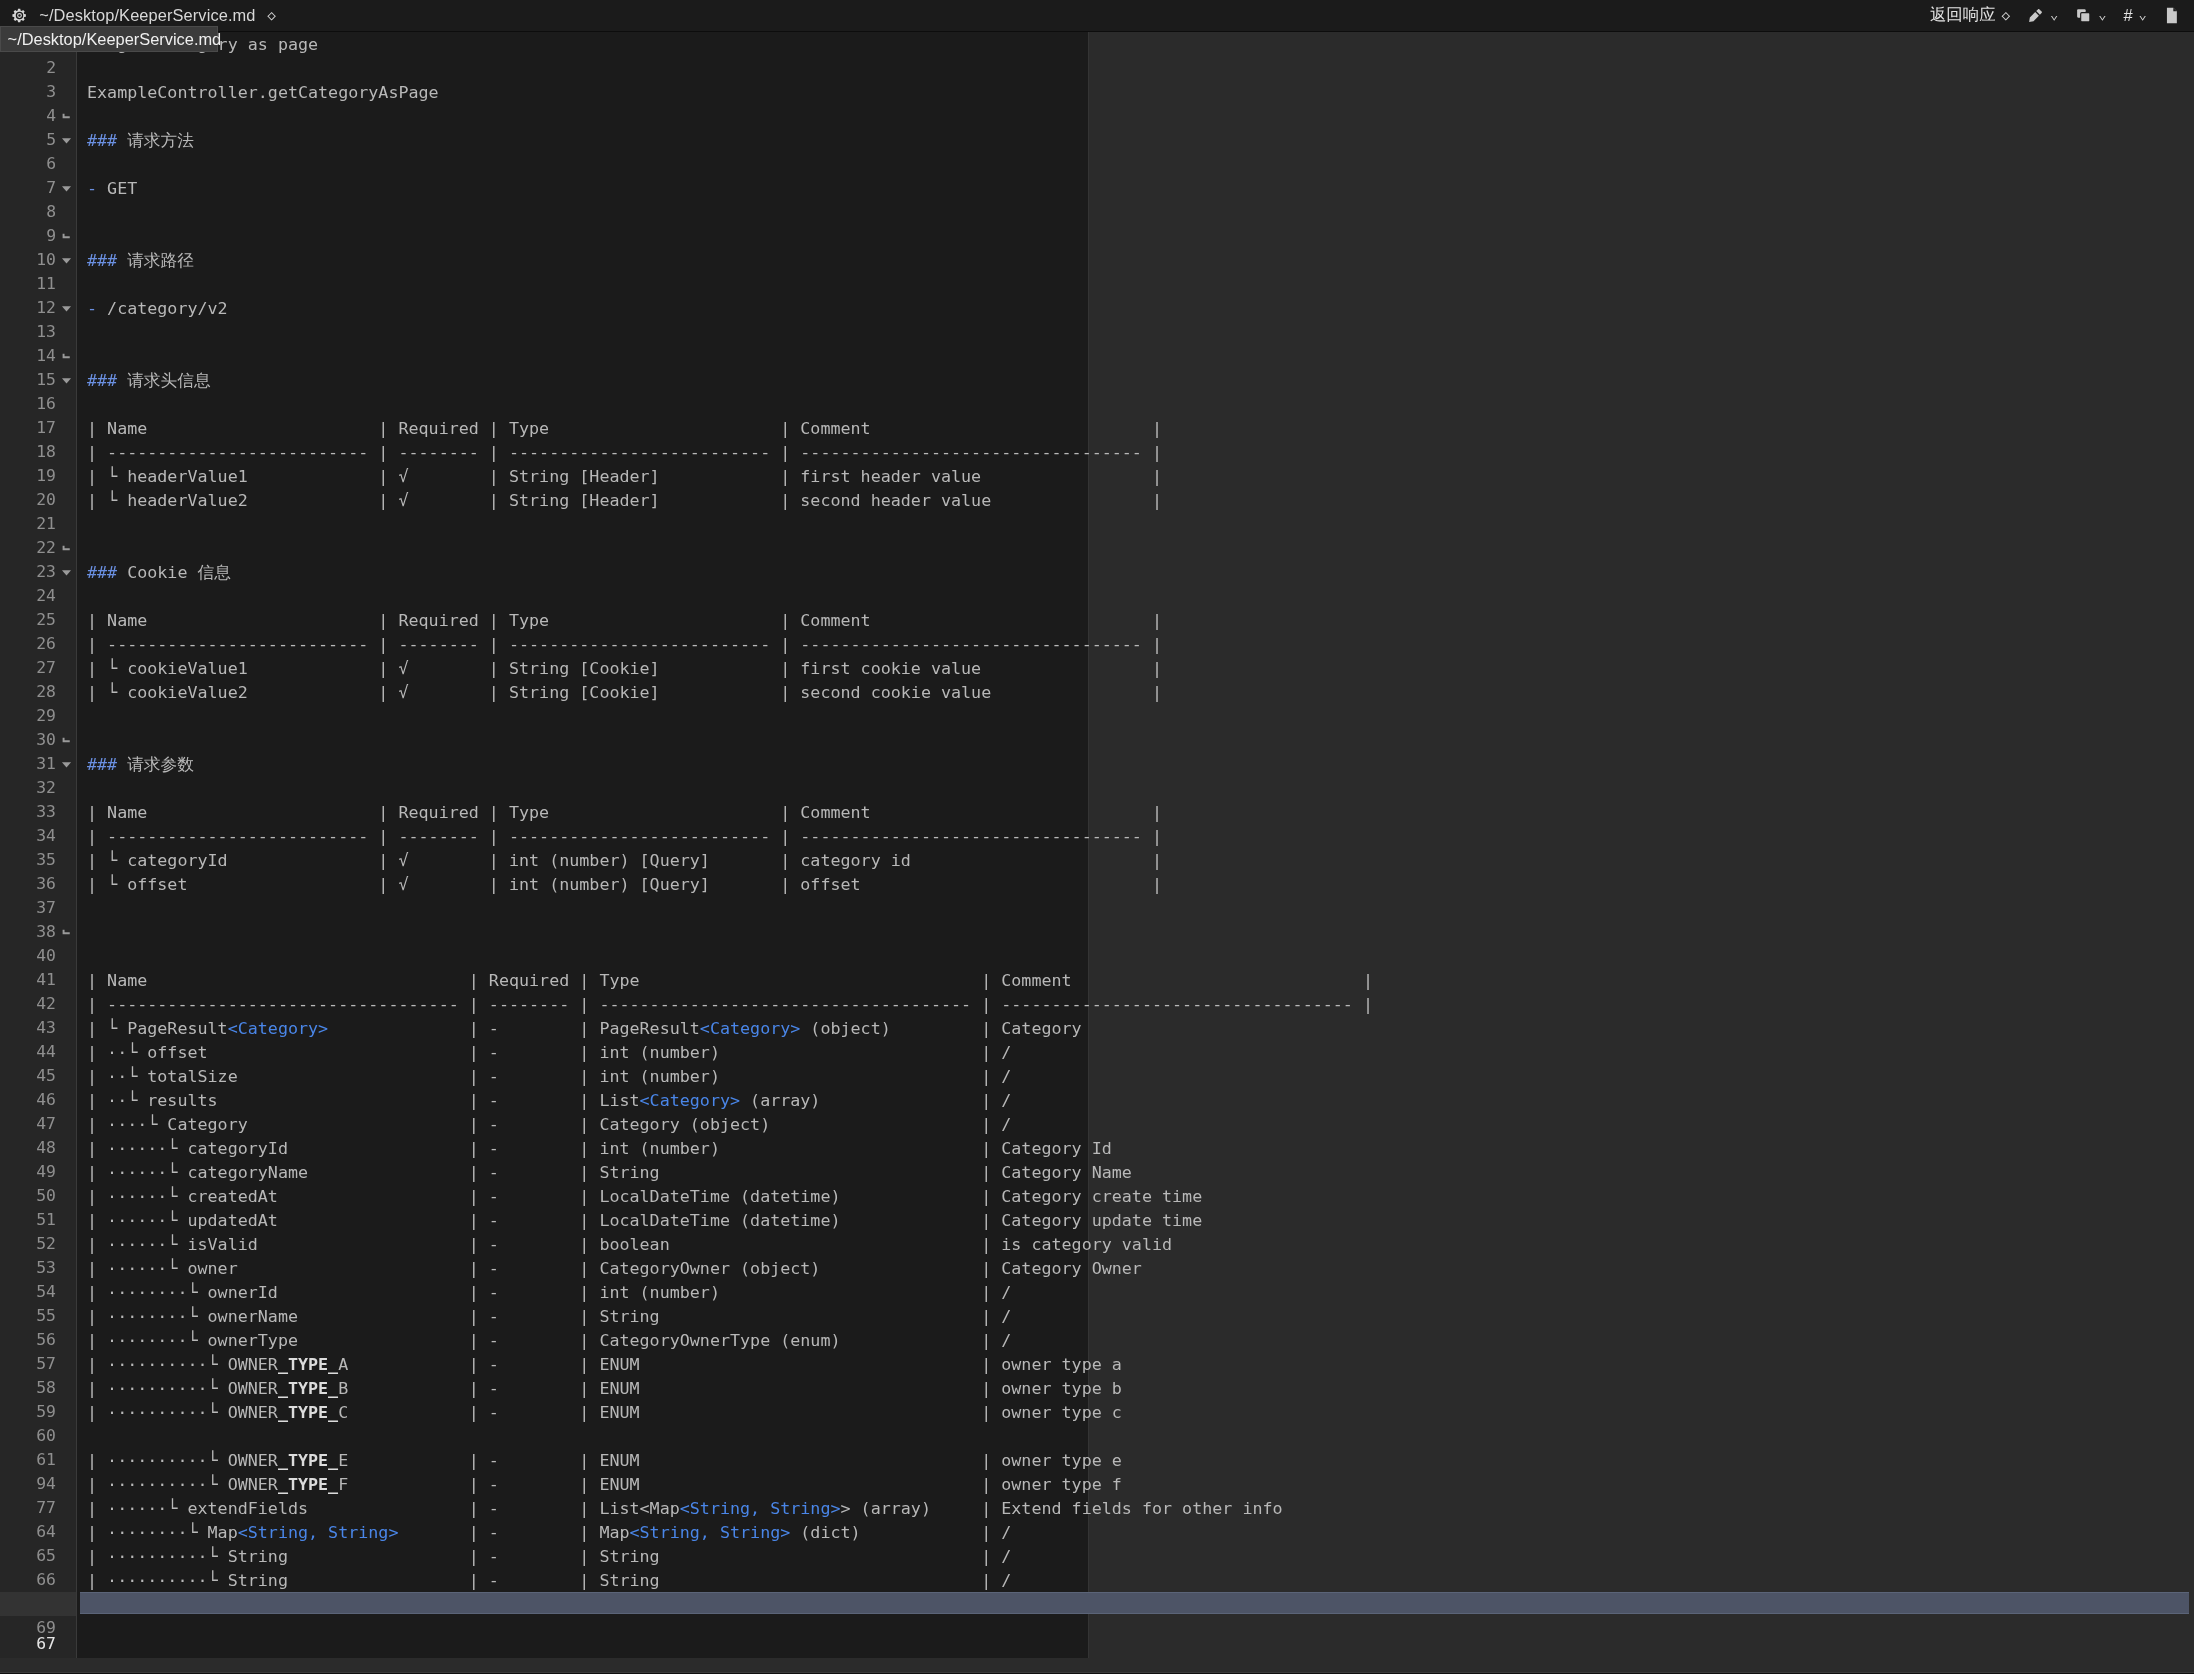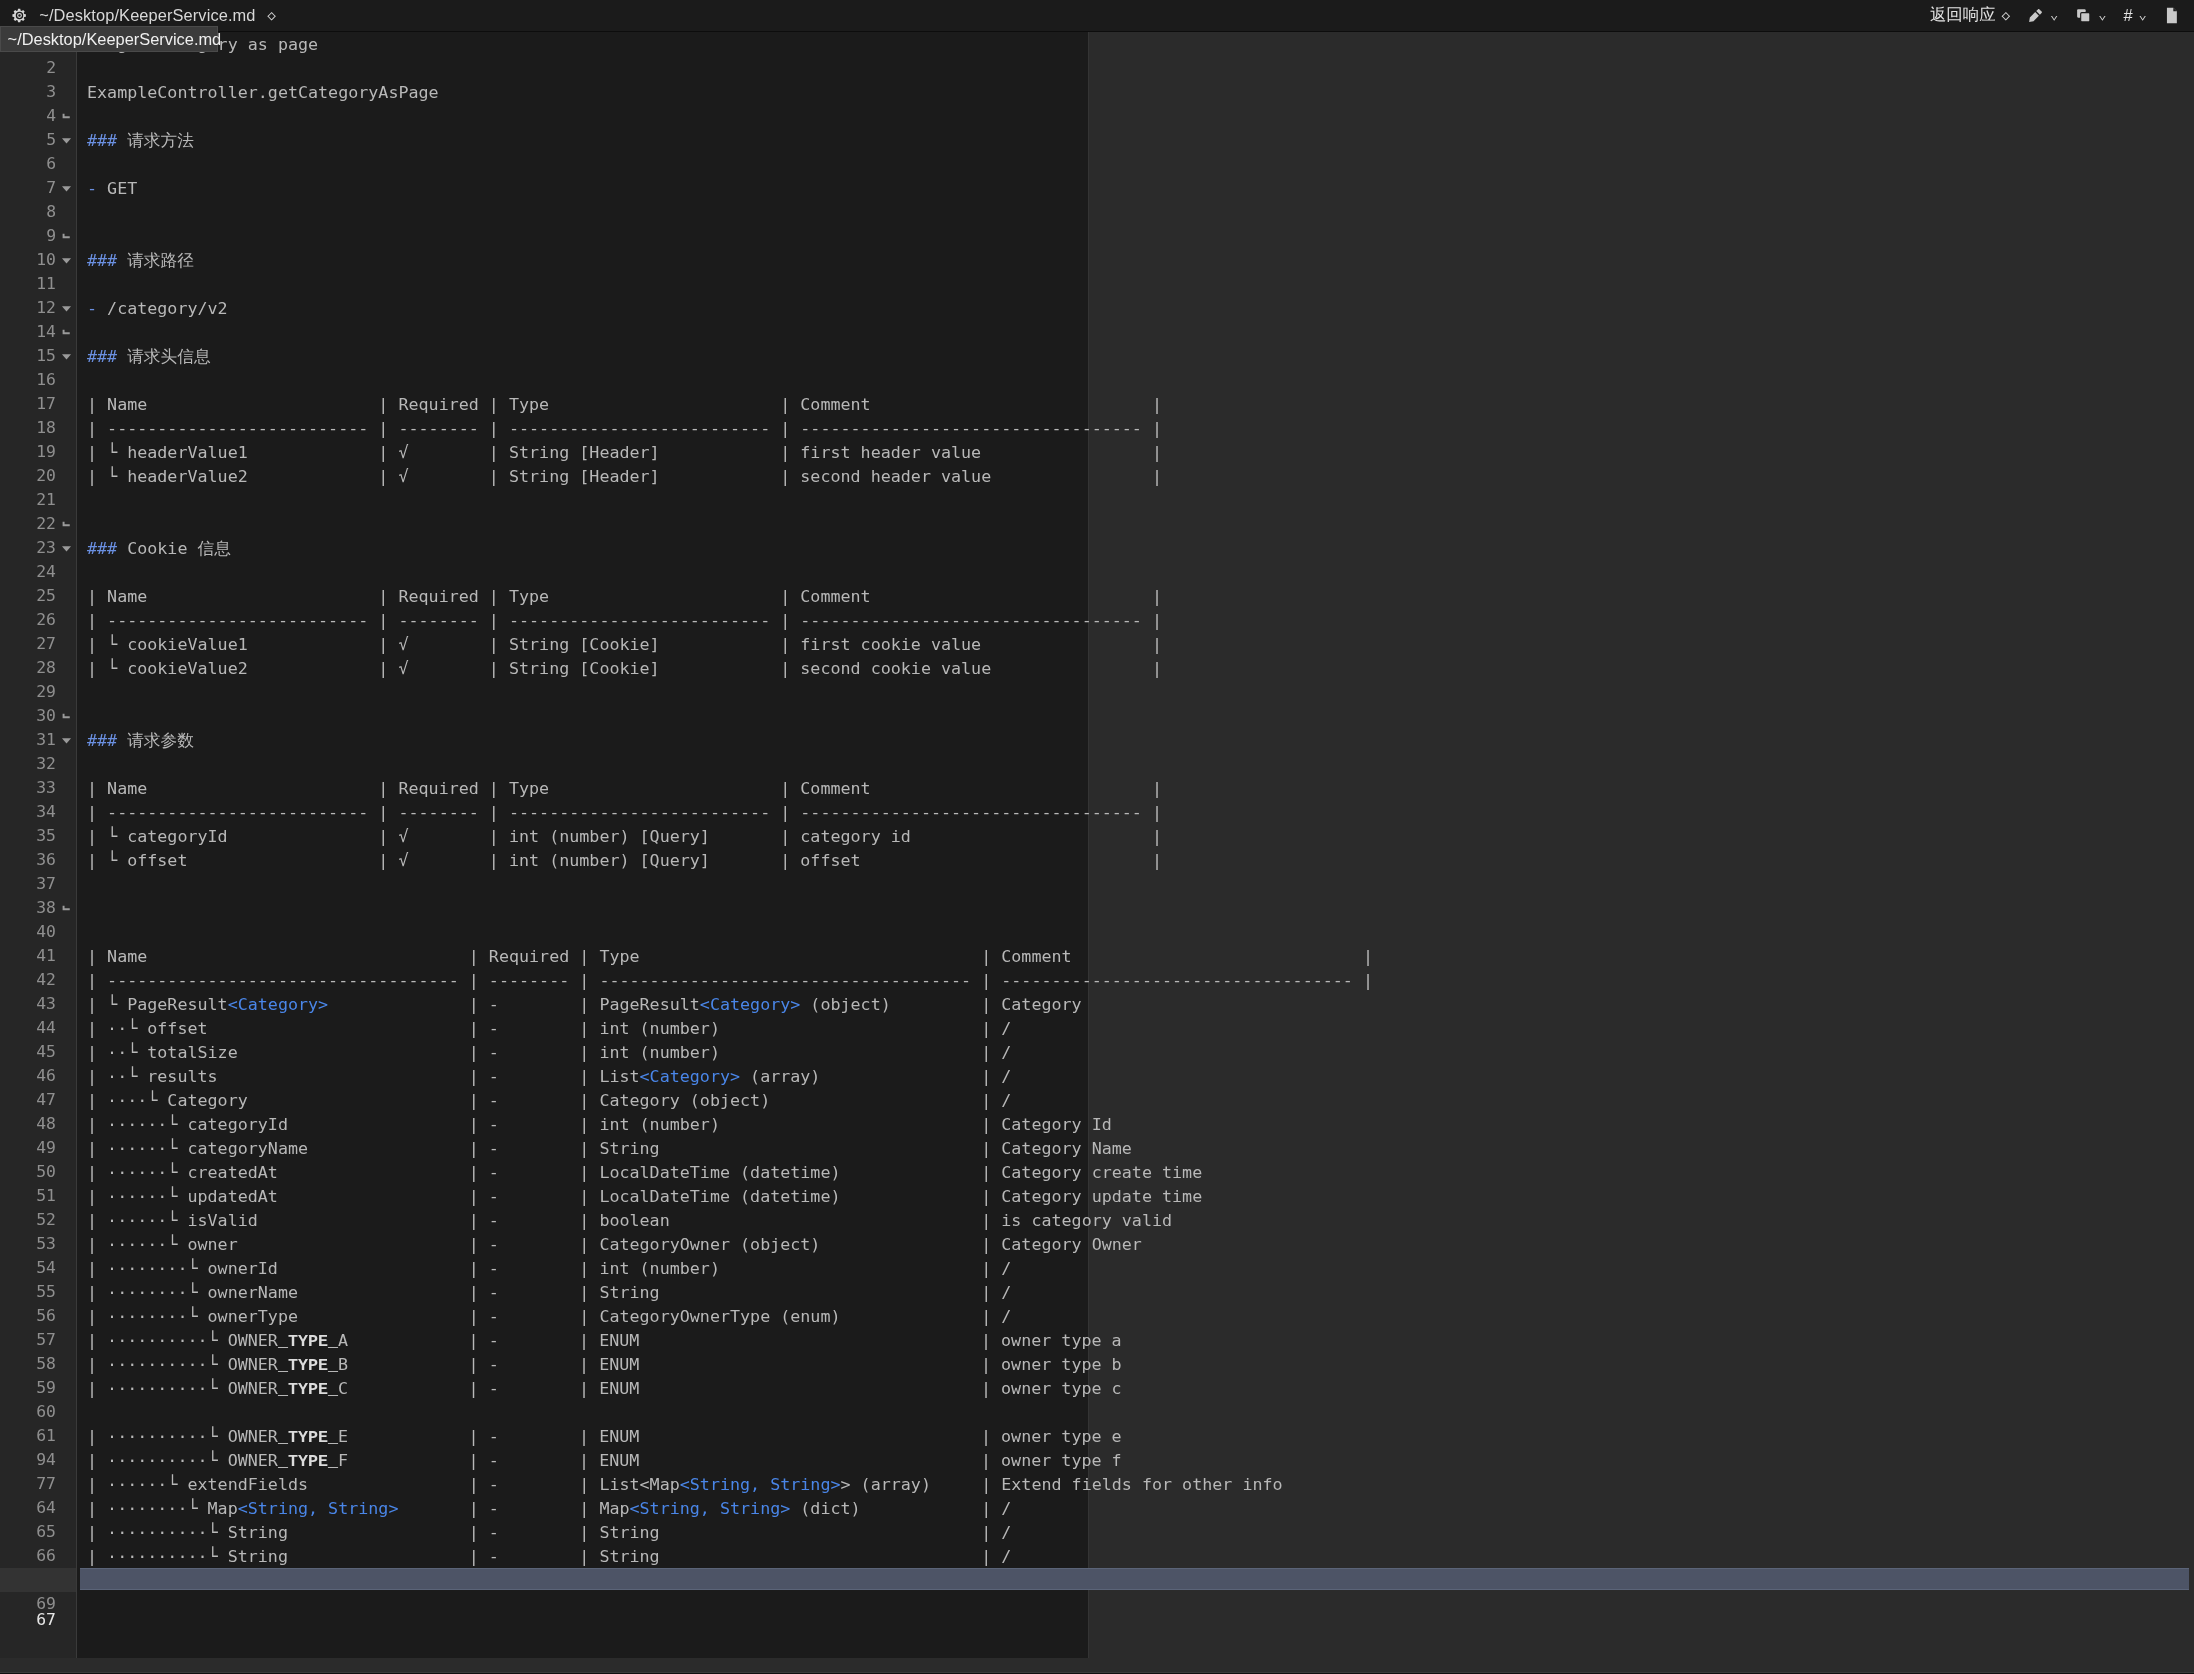--- a/index.html
+++ b/index.html
@@ -71,21 +71,21 @@
     font-family:"DejaVu Sans Mono","Liberation Mono",monospace;
   }
   .cur-hl{
     position:absolute;left:80px;top:0.7px;width:2109px;height:21.7px;
     background:#4d5466;border-top:0.7px solid #5b6478;border-bottom:0.7px solid #5b6478;
     box-sizing:border-box;
   }
   .hh{color:#6a8fe0;}      
   .li{color:#6a8fe0;}      
   .tag{color:#4a86e8;}     
-  .em{color:#dcdcdc;font-weight:bold;font-family:Liberation Mono, monospace;}
+  .em{color:#dcdcdc;font-weight:bold;}
 
   
   .tooltip{
     position:absolute;left:0;top:26px;width:218px;height:26px;
     background:#3b3b3b;border:0.7px solid #4a4a4a;box-sizing:border-box;
     display:flex;align-items:center;padding-left:6.6px;
     font-family:"Liberation Sans","DejaVu Sans",sans-serif;
     font-size:16.4px;color:#f0f0f0;white-space:nowrap;z-index:40;
   }
 
@@ -241,20 +241,25 @@
         <div class="row">
           <div class="ln">12</div>
           <div class="mark">
             <svg width="13" height="10.5" viewBox="0 0 20 16">
               <path d="M3 5 L17 5 L10 13 Z" fill="#9a9a9a"></path>
             </svg>
           </div>
           <div class="code"><span class="li">-</span> /category/v2</div>
         </div>
         <div class="row">
+          <div class="ln">13</div>
+          <div class="mark"></div>
+          <div class="code"></div>
+        </div>
+        <div class="row">
           <div class="ln">14</div>
           <div class="mark">
             <svg width="13" height="10.5" viewBox="0 0 20 16">
               <path d="M4 4 L4 11 L15 11 L15 8 L7 8 L7 4 Z" fill="#9a9a9a"></path>
             </svg>
           </div>
           <div class="code"></div>
         </div>
         <div class="row">
           <div class="ln">15</div>

